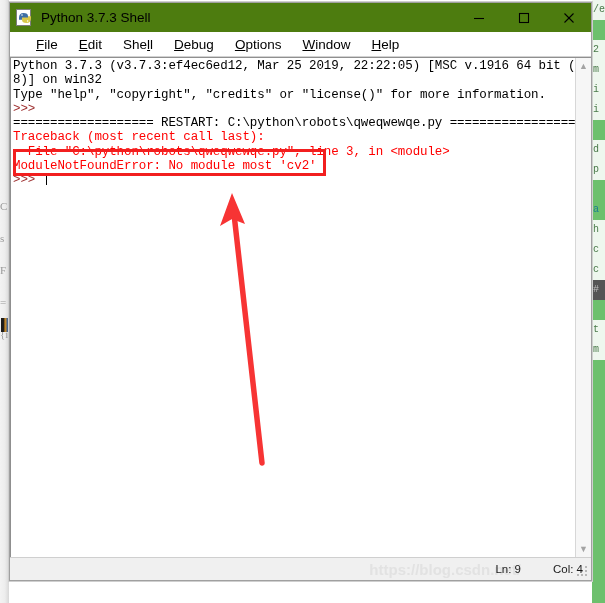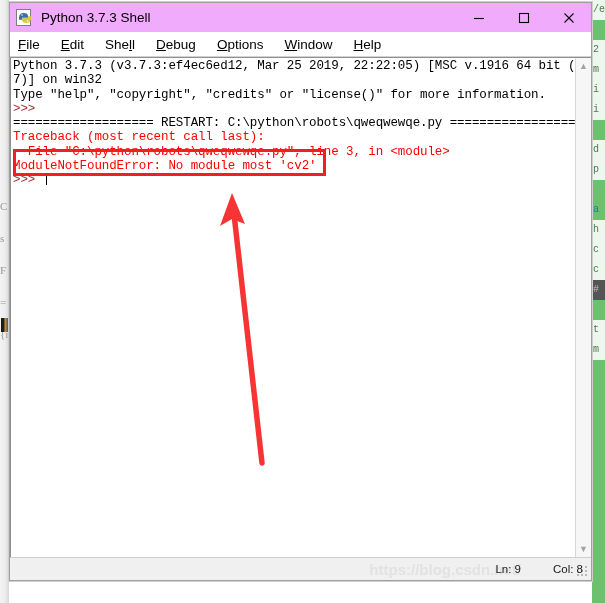--- a/index.html
+++ b/index.html
@@ -83,21 +83,21 @@
     border: 1px solid #a0a0a0;
     box-shadow: 0 0 0 1px #cfcfcf;
     box-sizing: border-box;
     display: flex;
     flex-direction: column;
   }
 
   
   .titlebar {
     height: 29px;
-    background: #f0abfc;
+    background: #4d7c0f;
     display: flex;
     align-items: center;
     flex: 0 0 auto;
     position: relative;
   }
   .title-icon {
     width: 18px; height: 18px;
     margin-left: 6px;
     margin-right: 7px;
     position: relative;
@@ -123,21 +123,21 @@
     justify-content: center;
     cursor: default;
   }
 
   
   .menubar {
     height: 24px;
     background: #ffffff;
     display: flex;
     align-items: center;
-    padding-left: 8px;
+    padding-left: 26px;
     flex: 0 0 auto;
     border-bottom: 1px solid #d2d2d2;
   }
   .menu-item {
     font-size: 13.5px;
     color: #000000;
     margin-right: 21px;
     white-space: nowrap;
     cursor: default;
     font-family: "Liberation Sans", sans-serif;
@@ -353,40 +353,40 @@
       <div class="menu-item">She<u>l</u>l</div>
       <div class="menu-item"><u>D</u>ebug</div>
       <div class="menu-item"><u>O</u>ptions</div>
       <div class="menu-item"><u>W</u>indow</div>
       <div class="menu-item"><u>H</u>elp</div>
     </div>
 
   <div class="content-row">
     <div class="text-pane" id="shell-text">
         <div class="code-line">Python 3.7.3 (v3.7.3:ef4ec6ed12, Mar 25 2019, 22:22:05) [MSC v.1916 64 bit (AMD6</div>
-        <div class="code-line">7)] on win32</div>
+        <div class="code-line">8)] on win32</div>
         <div class="code-line">Type "help", "copyright", "credits" or "license()" for more information.</div>
         <div class="code-line prompt">&gt;&gt;&gt; </div>
         <div class="code-line">=================== RESTART: C:\python\robots\qweqwewqe.py ===================</div>
         <div class="code-line err">Traceback (most recent call last):</div>
         <div class="code-line err">  File "C:\python\robots\qweqwewqe.py", line 3, in &lt;module&gt;</div>
         <div class="code-line err">ModuleNotFoundError: No module most 'cv2'</div>
         <div class="code-line prompt">&gt;&gt;&gt; <span class="caret"></span></div>
       </div>
 
     <div class="vscroll">
       <div class="scroll-arrow">▲</div>
       <div class="scroll-arrow">▼</div>
     </div>
   </div>
 
   <div class="statusbar">
     <div class="watermark">https://blog.csdn.net/</div>
     <div class="status-cell">Ln: 9</div>
-    <div class="status-cell">Col: 8</div>
+    <div class="status-cell">Col: 4</div>
   </div>
 
   <div class="grip">
     <svg width="14" height="14" viewBox="0 0 14 14" aria-hidden="true">
       <g fill="#b8b8b8">
         <rect x="10" y="2" width="2" height="2"></rect>
         <rect x="6" y="6" width="2" height="2"></rect>
           <rect x="10" y="6" width="2" height="2"></rect>
         <rect x="2" y="10" width="2" height="2"></rect>
           <rect x="6" y="10" width="2" height="2"></rect>

